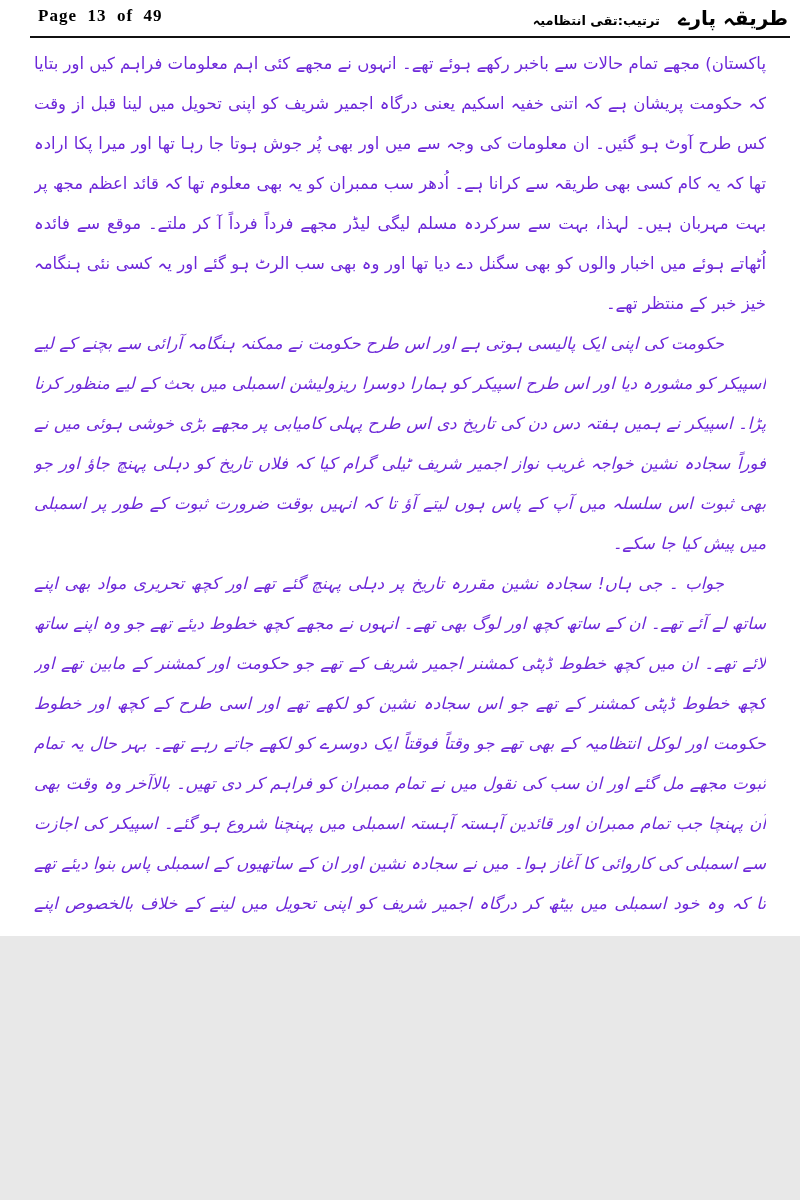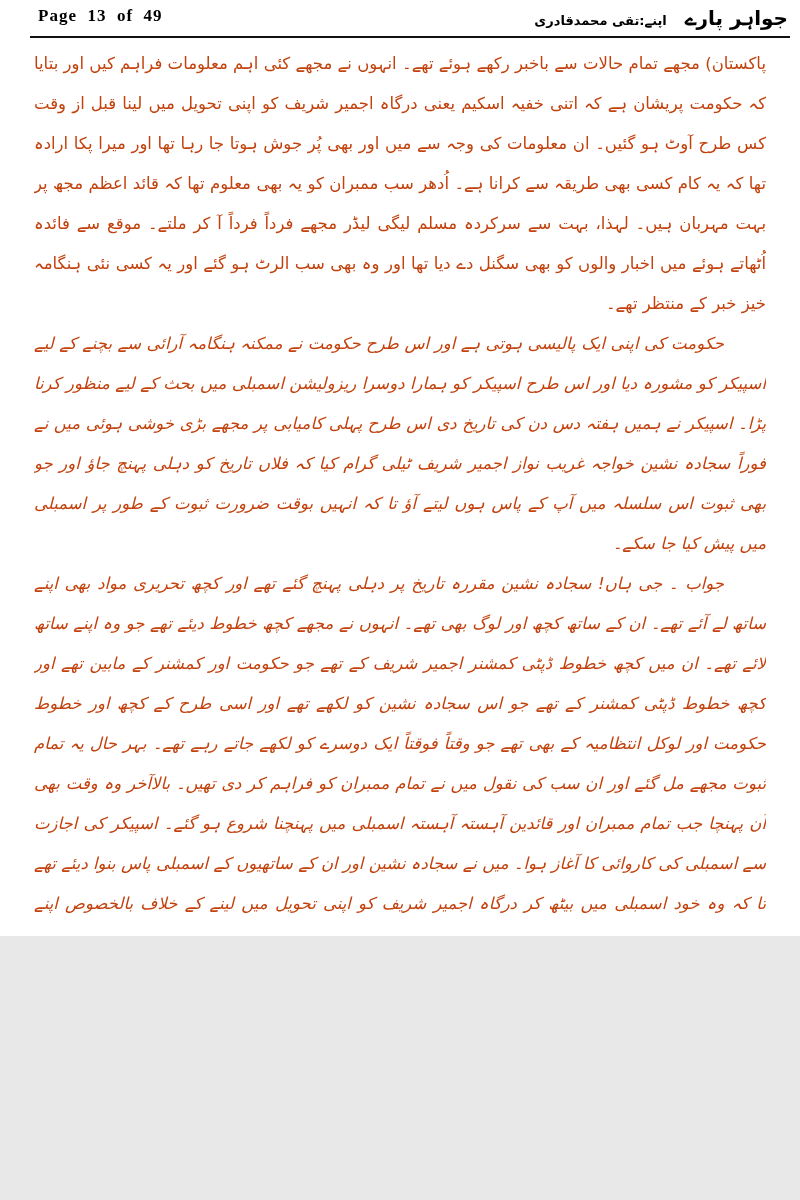--- a/index.html
+++ b/index.html
@@ -68,21 +68,21 @@
     top: 44px;
     left: 34px;
     right: 34px;
     height: 1096px;
     overflow: hidden;
     direction: rtl;
     font-family: "DejaVu Sans", sans-serif;
     font-size: 16.5px;
     line-height: 40px;
     text-align: justify;
-    color: #c2410c;
+    color: #6d28d9;
   }
   .doc-body p {
     margin: 0;
     padding: 0;
   }
   .doc-body p.indent {
     text-indent: 42px;
     font-style: italic;
   }
   
@@ -107,22 +107,22 @@
   }
 </style>
 </head>
 <body>
 
 <div class="page">
 
   <div class="header">
     <div class="page-label">Page  13  of  49</div>
     <div class="header-right">
-      <span class="doc-title">جواہر پارے</span>
-      <span class="doc-subtitle">اپنے:تقی محمدقادری</span>
+      <span class="doc-title">طریقہ پارے</span>
+      <span class="doc-subtitle">ترتیب:تقی انتظامیہ</span>
     </div>
   </div>
 
   <div class="rule rule-top"></div>
 
   <div class="doc-body">
       <p>پاکستان) مجھے تمام حالات سے باخبر رکھے ہوئے تھے۔ انہوں نے مجھے کئی اہم معلومات فراہم کیں اور بتایا کہ حکومت پریشان ہے کہ اتنی خفیہ اسکیم یعنی درگاہ اجمیر شریف کو اپنی تحویل میں لینا قبل از وقت کس طرح آوٹ ہو گئیں۔ ان معلومات کی وجہ سے میں اور بھی پُر جوش ہوتا جا رہا تھا اور میرا پکا ارادہ تھا کہ یہ کام کسی بھی طریقہ سے کرانا ہے۔ اُدھر سب ممبران کو یہ بھی معلوم تھا کہ قائد اعظم مجھ پر بہت مہربان ہیں۔ لہذا، بہت سے سرکردہ مسلم لیگی لیڈر مجھے فرداً فرداً آ کر ملتے۔ موقع سے فائدہ اُٹھاتے ہوئے میں اخبار والوں کو بھی سگنل دے دیا تھا اور وہ بھی سب الرٹ ہو گئے اور یہ کسی نئی ہنگامہ خیز خبر کے منتظر تھے۔</p>
       <p class="indent">حکومت کی اپنی ایک پالیسی ہوتی ہے اور اس طرح حکومت نے ممکنہ ہنگامہ آرائی سے بچنے کے لیے اسپیکر کو مشورہ دیا اور اس طرح اسپیکر کو ہمارا دوسرا ریزولیشن اسمبلی میں بحث کے لیے منظور کرنا پڑا۔ اسپیکر نے ہمیں ہفتہ دس دن کی تاریخ دی اس طرح پہلی کامیابی پر مجھے بڑی خوشی ہوئی میں نے فوراً سجادہ نشین خواجہ غریب نواز اجمیر شریف ٹیلی گرام کیا کہ فلاں تاریخ کو دہلی پہنچ جاؤ اور جو بھی ثبوت اس سلسلہ میں آپ کے پاس ہوں لیتے آؤ تا کہ انہیں بوقت ضرورت ثبوت کے طور پر اسمبلی میں پیش کیا جا سکے۔</p>
       <p class="indent">جواب ۔ جی ہاں! سجادہ نشین مقررہ تاریخ پر دہلی پہنچ گئے تھے اور کچھ تحریری مواد بھی اپنے ساتھ لے آئے تھے۔ ان کے ساتھ کچھ اور لوگ بھی تھے۔ انہوں نے مجھے کچھ خطوط دیئے تھے جو وہ اپنے ساتھ لائے تھے۔ ان میں کچھ خطوط ڈپٹی کمشنر اجمیر شریف کے تھے جو حکومت اور کمشنر کے مابین تھے اور کچھ خطوط ڈپٹی کمشنر کے تھے جو اس سجادہ نشین کو لکھے تھے اور اسی طرح کے کچھ اور خطوط حکومت اور لوکل انتظامیہ کے بھی تھے جو وقتاً فوقتاً ایک دوسرے کو لکھے جاتے رہے تھے۔ بہر حال یہ تمام ثبوت مجھے مل گئے اور ان سب کی نقول میں نے تمام ممبران کو فراہم کر دی تھیں۔ بالاآخر وہ وقت بھی آن پہنچا جب تمام ممبران اور قائدین آہستہ آہستہ اسمبلی میں پہنچنا شروع ہو گئے۔ اسپیکر کی اجازت سے اسمبلی کی کاروائی کا آغاز ہوا۔ میں نے سجادہ نشین اور ان کے ساتھیوں کے اسمبلی پاس بنوا دیئے تھے تا کہ وہ خود اسمبلی میں بیٹھ کر درگاہ اجمیر شریف کو اپنی تحویل میں لینے کے خلاف بالخصوص اپنے قائدین کی تقاریر سن سکیں اور یہ بھی دیکھ لیں کہ حکومت کو اپنی اس پالیسی کی وجہ سے کتنی بڑی مخالفت کا سامنا ہے۔ حکومت کی اس پالیسی پر ہندو مسلمان خواہ ان کا تعلق کسی بھی پارٹی سے تھا سب ایک ہو گئے۔ آزاد ممبران بھی اس پوائنٹ پر متفق ہو گئے تھے۔ سب کا یہ متفقہ فیصلہ تھا کہ درگاہ خواجہ غریب نواز کو کسی بھی قیمت پر حکومت کی تحویل میں نہیں جانے دیں گے۔ اسمبلی میں ہندو مسلمان اتحاد دیکھ کر حکومت بھی گھبرا گئی تھی کہ اس کے لیے کوئی نیا مسئلہ نہ کھڑا ہو جائے جو حکومت کے کنٹرول سے بھی باہر ہو جائے۔</p>
     </div>

